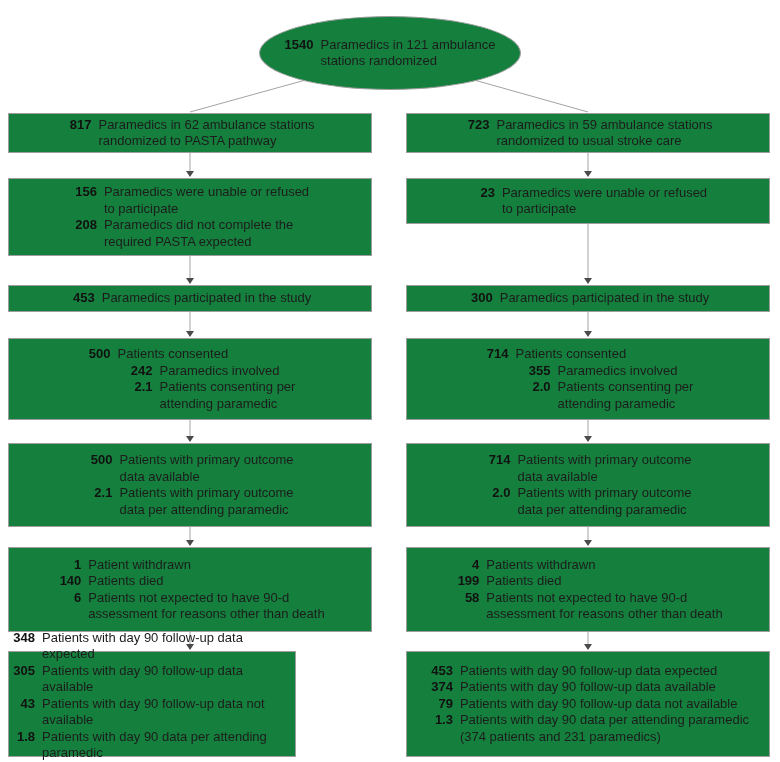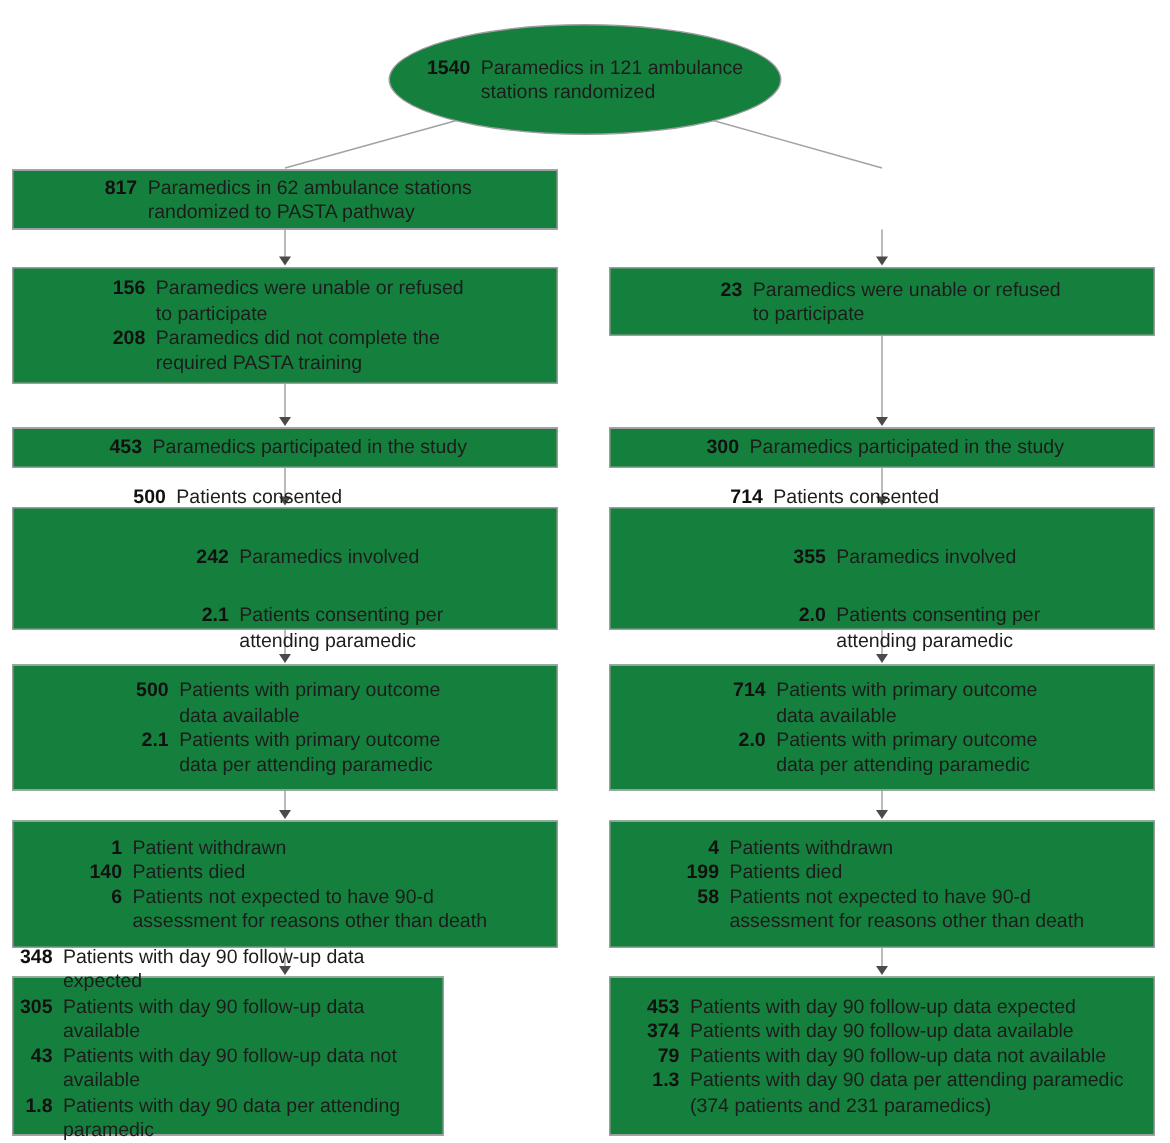--- a/index.html
+++ b/index.html
@@ -20,21 +20,21 @@
     background:#15803d;
     border:1px solid #9d9d9d;
     display:flex;
     align-items:center;
     justify-content:center;
     z-index:1;
   }
   .ellipse { border-radius:50%; }
   .content { display:flex; flex-direction:column; }
   .entry { display:flex; align-items:flex-start; }
-  .entry.lvl1 { margin-left:42px;margin-top:23px; }
+  .entry.lvl1 { margin-left:42px; }
   .num {
     font-weight:700;
     min-width:26px;
     text-align:right;
     margin-right:7px;
     white-space:nowrap;
     color:#111111;
   }
   .txt { white-space:pre-line; }
 </style>
@@ -101,21 +101,21 @@
   <div class="node" style="left:8px; top:178px; width:364px; height:78px;">
     <div class="content">
       <div class="entry">
         <span class="num">156</span>
         <span class="txt">Paramedics were unable or refused
 to participate</span>
       </div>
       <div class="entry">
         <span class="num">208</span>
         <span class="txt">Paramedics did not complete the
-required PASTA training</span>
+required PASTA expected</span>
       </div>
     </div>
   </div>
 
   <div class="node" style="left:8px; top:285px; width:364px; height:27px;">
     <div class="content">
       <div class="entry">
         <span class="num">453</span>
         <span class="txt">Paramedics participated in the study</span>
       </div>
@@ -188,20 +188,29 @@
         <span class="txt">Patients with day 90 follow-up data not available</span>
       </div>
       <div class="entry">
         <span class="num">1.8</span>
         <span class="txt">Patients with day 90 data per attending paramedic
 (305 patients and 168 paramedics)</span>
       </div>
     </div>
   </div>
 
+  <div class="node" style="left:406px; top:113px; width:364px; height:40px;">
+    <div class="content">
+      <div class="entry">
+        <span class="num">723</span>
+        <span class="txt">Paramedics in 59 ambulance stations
+randomized to usual stroke care</span>
+      </div>
+    </div>
+  </div>
 
   <div class="node" style="left:406px; top:178px; width:364px; height:46px;">
     <div class="content">
       <div class="entry">
         <span class="num">23</span>
         <span class="txt">Paramedics were unable or refused
 to participate</span>
       </div>
     </div>
   </div>

